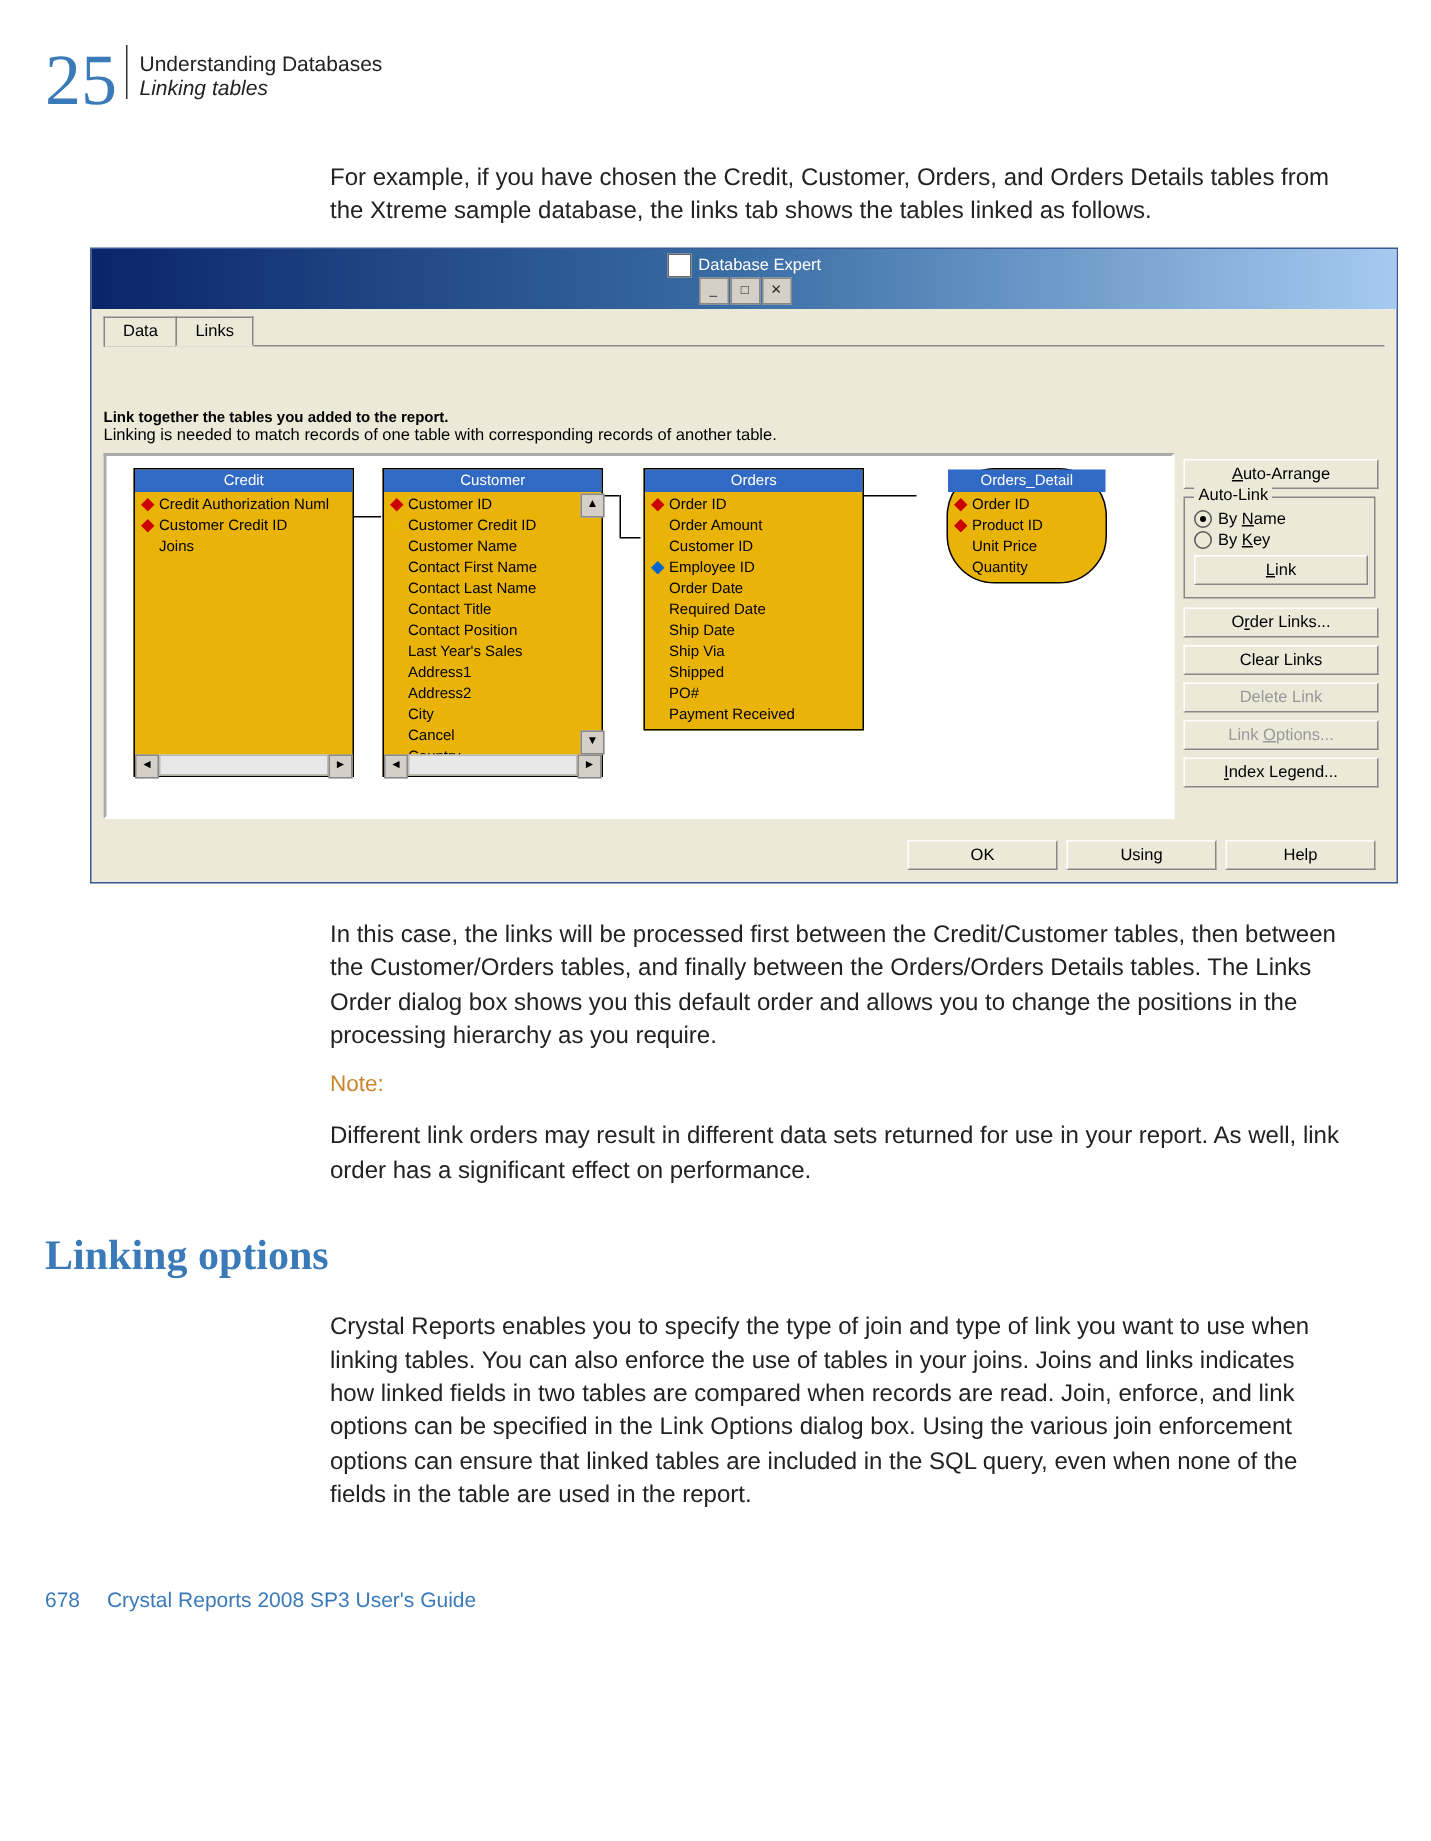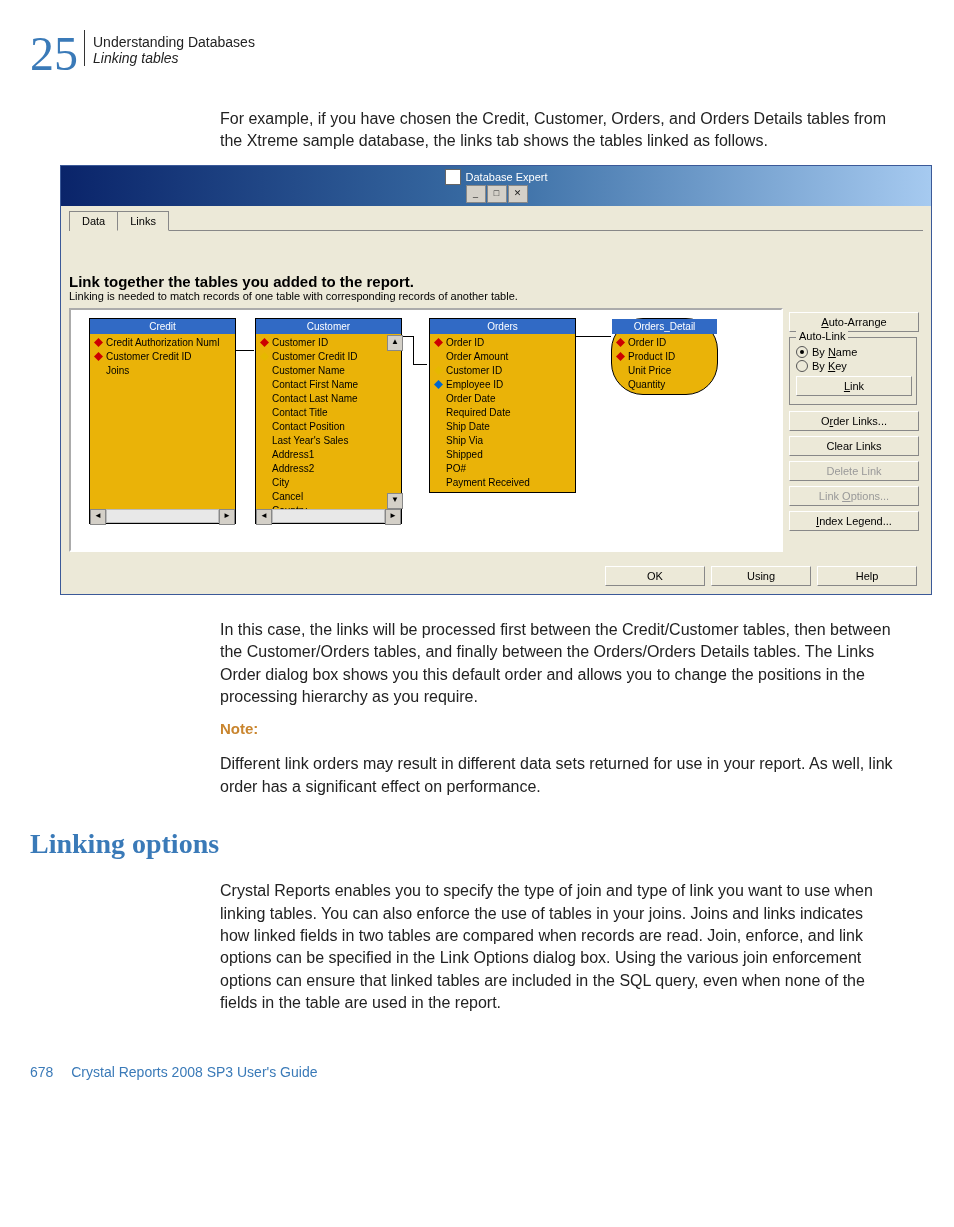--- a/index.html
+++ b/index.html
@@ -43,21 +43,21 @@
   .body-text {
     margin-left: 190px;
     font-size: 16px;
     line-height: 1.4;
     color: #222;
     margin-bottom: 10px;
   }
   .note-label {
     margin-left: 190px;
     font-size: 15px;
-    font-weight: bold;
+    font-weight: normal;
     color: #c9852e;
     margin-top: 12px;
   }
   .section-heading {
     font-size: 28px;
     color: #3a7ab8;
     font-weight: bold;
     font-family: Georgia, serif;
     margin: 30px 0 20px 0;
   }
@@ -133,21 +133,21 @@
     margin-right: -1px;
     font-size: 11px;
   }
   .tab.active {
     background: #ece9d8;
     border-bottom: 1px solid #ece9d8;
     z-index: 1;
   }
   .instructions {
     font-weight: bold;
-    font-size: 15px;
+    font-size: 10px;
     margin-top: 42px;
   }
   .instructions-sub {
     font-size: 11px;
     margin-bottom: 6px;
   }
   .link-area {
     display: flex;
     gap: 0;
   }
@@ -496,21 +496,21 @@
                   <span style="width:12px;"></span>
                   <span>PO#</span>
                 </div>
               <div class="field-row">
                   <span style="width:12px;"></span>
                   <span>Payment Received</span>
                 </div>
             </div>
           </div>
 
-          <div class="table-box narrow" style="left:540px; top:8px;border-radius:32px;">
+          <div class="table-box narrow" style="left:560px; top:8px;border-radius:32px;">
             <div class="table-title">Orders_Detail</div>
             <div class="table-fields">
               <div class="field-row">
                   <svg class="field-icon" viewBox="0 0 10 10">
                     <polygon points="0,5 5,0 10,5 5,10" fill="#c00"></polygon>
                   </svg>
                   <span>Order ID</span>
                 </div>
               <div class="field-row">
                   <svg class="field-icon" viewBox="0 0 10 10">

